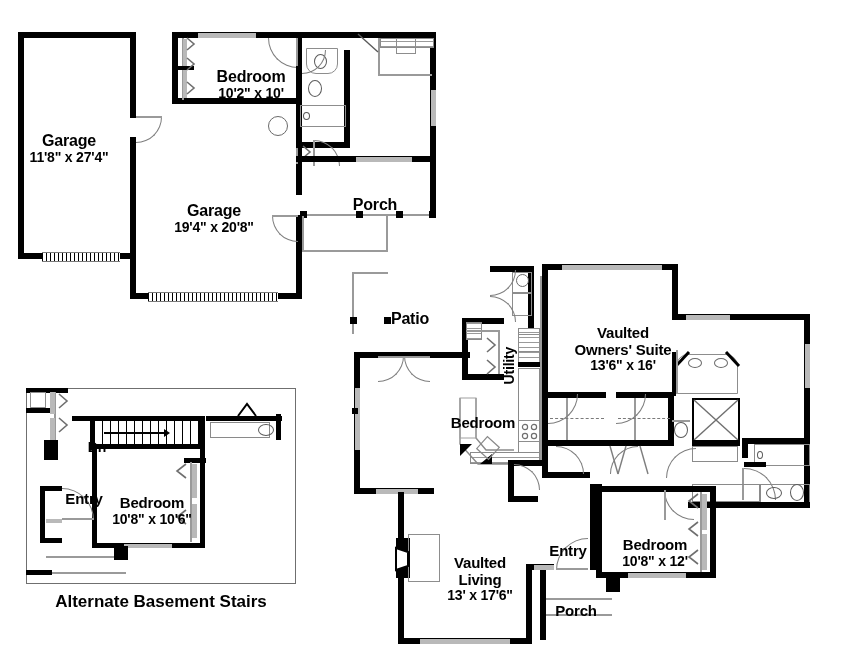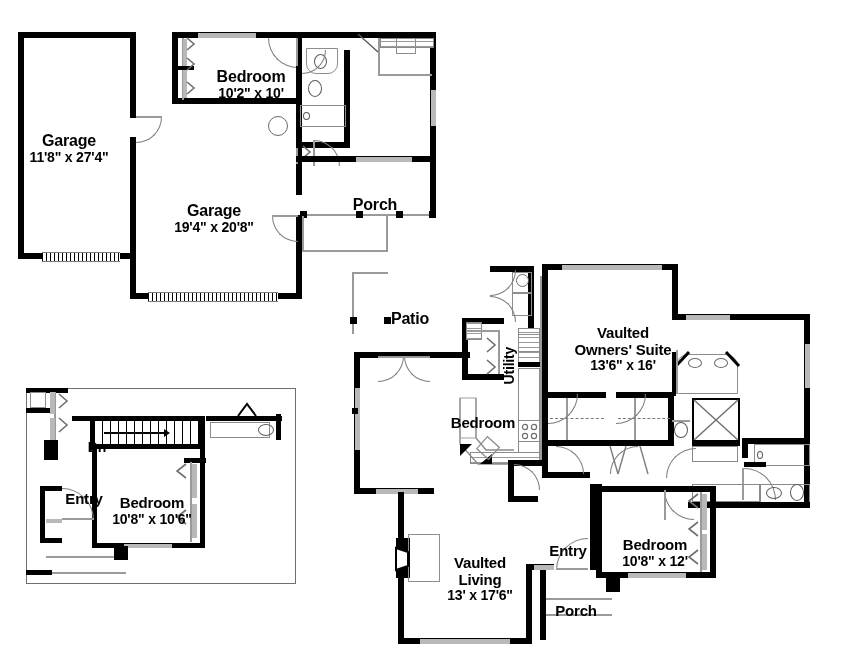--- a/index.html
+++ b/index.html
@@ -457,14 +457,17 @@
 
   <div class="lbl" style="left:48px;top:474px;width:72px;font-size:15px;">
     <span>Entry</span>
   </div>
 
   <div class="lbl" style="left:100px;top:478px;width:104px;font-size:15px;">
     <span>Bedroom</span>
     <span class="dim" style="font-size:14px;">10'8" x 10'6"</span>
   </div>
 
+  <div class="caption" style="left:26px;top:592px;width:270px;font-size:17px;">
+    <span>Alternate Basement Stairs</span>
+  </div>
 
 </div>
 
 </body></html>

